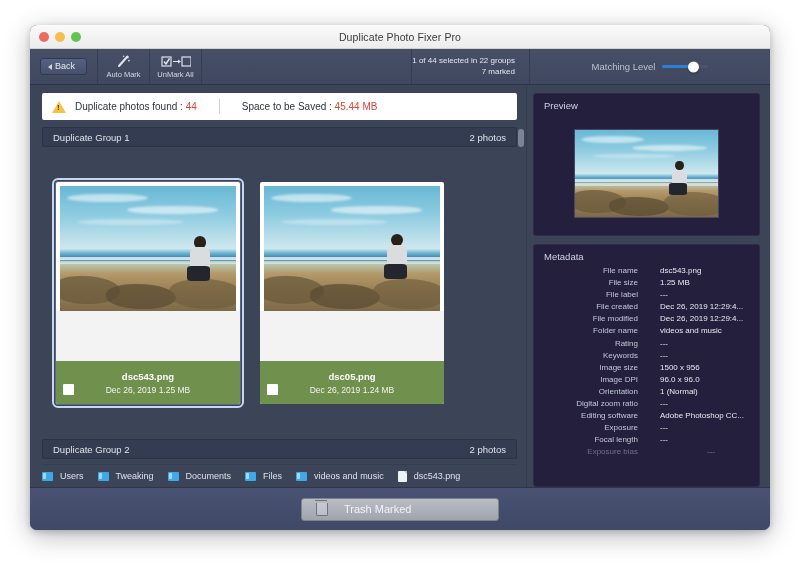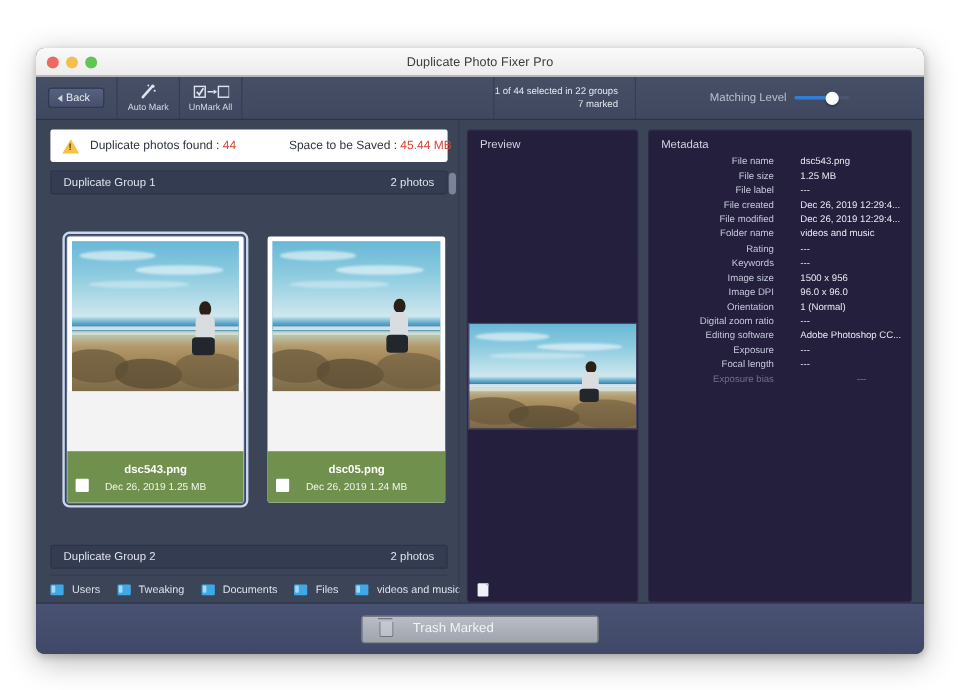--- a/index.html
+++ b/index.html
@@ -25,21 +25,20 @@
     left: 30px;
     top: 25px;
     width: 740px;
     height: 505px;
     border-radius: 7px;
     background: #3c4558;
     box-shadow: 0 6px 26px rgba(0,0,0,0.28), 0 2px 6px rgba(0,0,0,0.18);
     overflow: hidden;
     display: flex;
     flex-direction: column;
-    margin-top: 15px;
   }
 
   
   .titlebar {
     position: relative;
     height: 23px;
     flex: 0 0 23px;
     background: linear-gradient(#fafafa, #ececed);
     border-bottom: 1px solid #d0d0d2;
     display: flex;
@@ -429,21 +428,21 @@
     border-left: 3px solid transparent;
     border-top: 3px solid #b9c0cc;
   }
 
   
   .right {
     flex: 0 0 244px;
     padding: 8px 10px 0 6px;
     box-sizing: border-box;
     display: flex;
-    flex-direction: row;
+    flex-direction: column;
     gap: 8px;
     border-left: 1px solid #333b4e;
   }
   .panel {
     background: #241f3d;
     border: 1px solid #2e2a4a;
     border-radius: 3px;
     box-sizing: border-box;
     overflow: hidden;
   }

